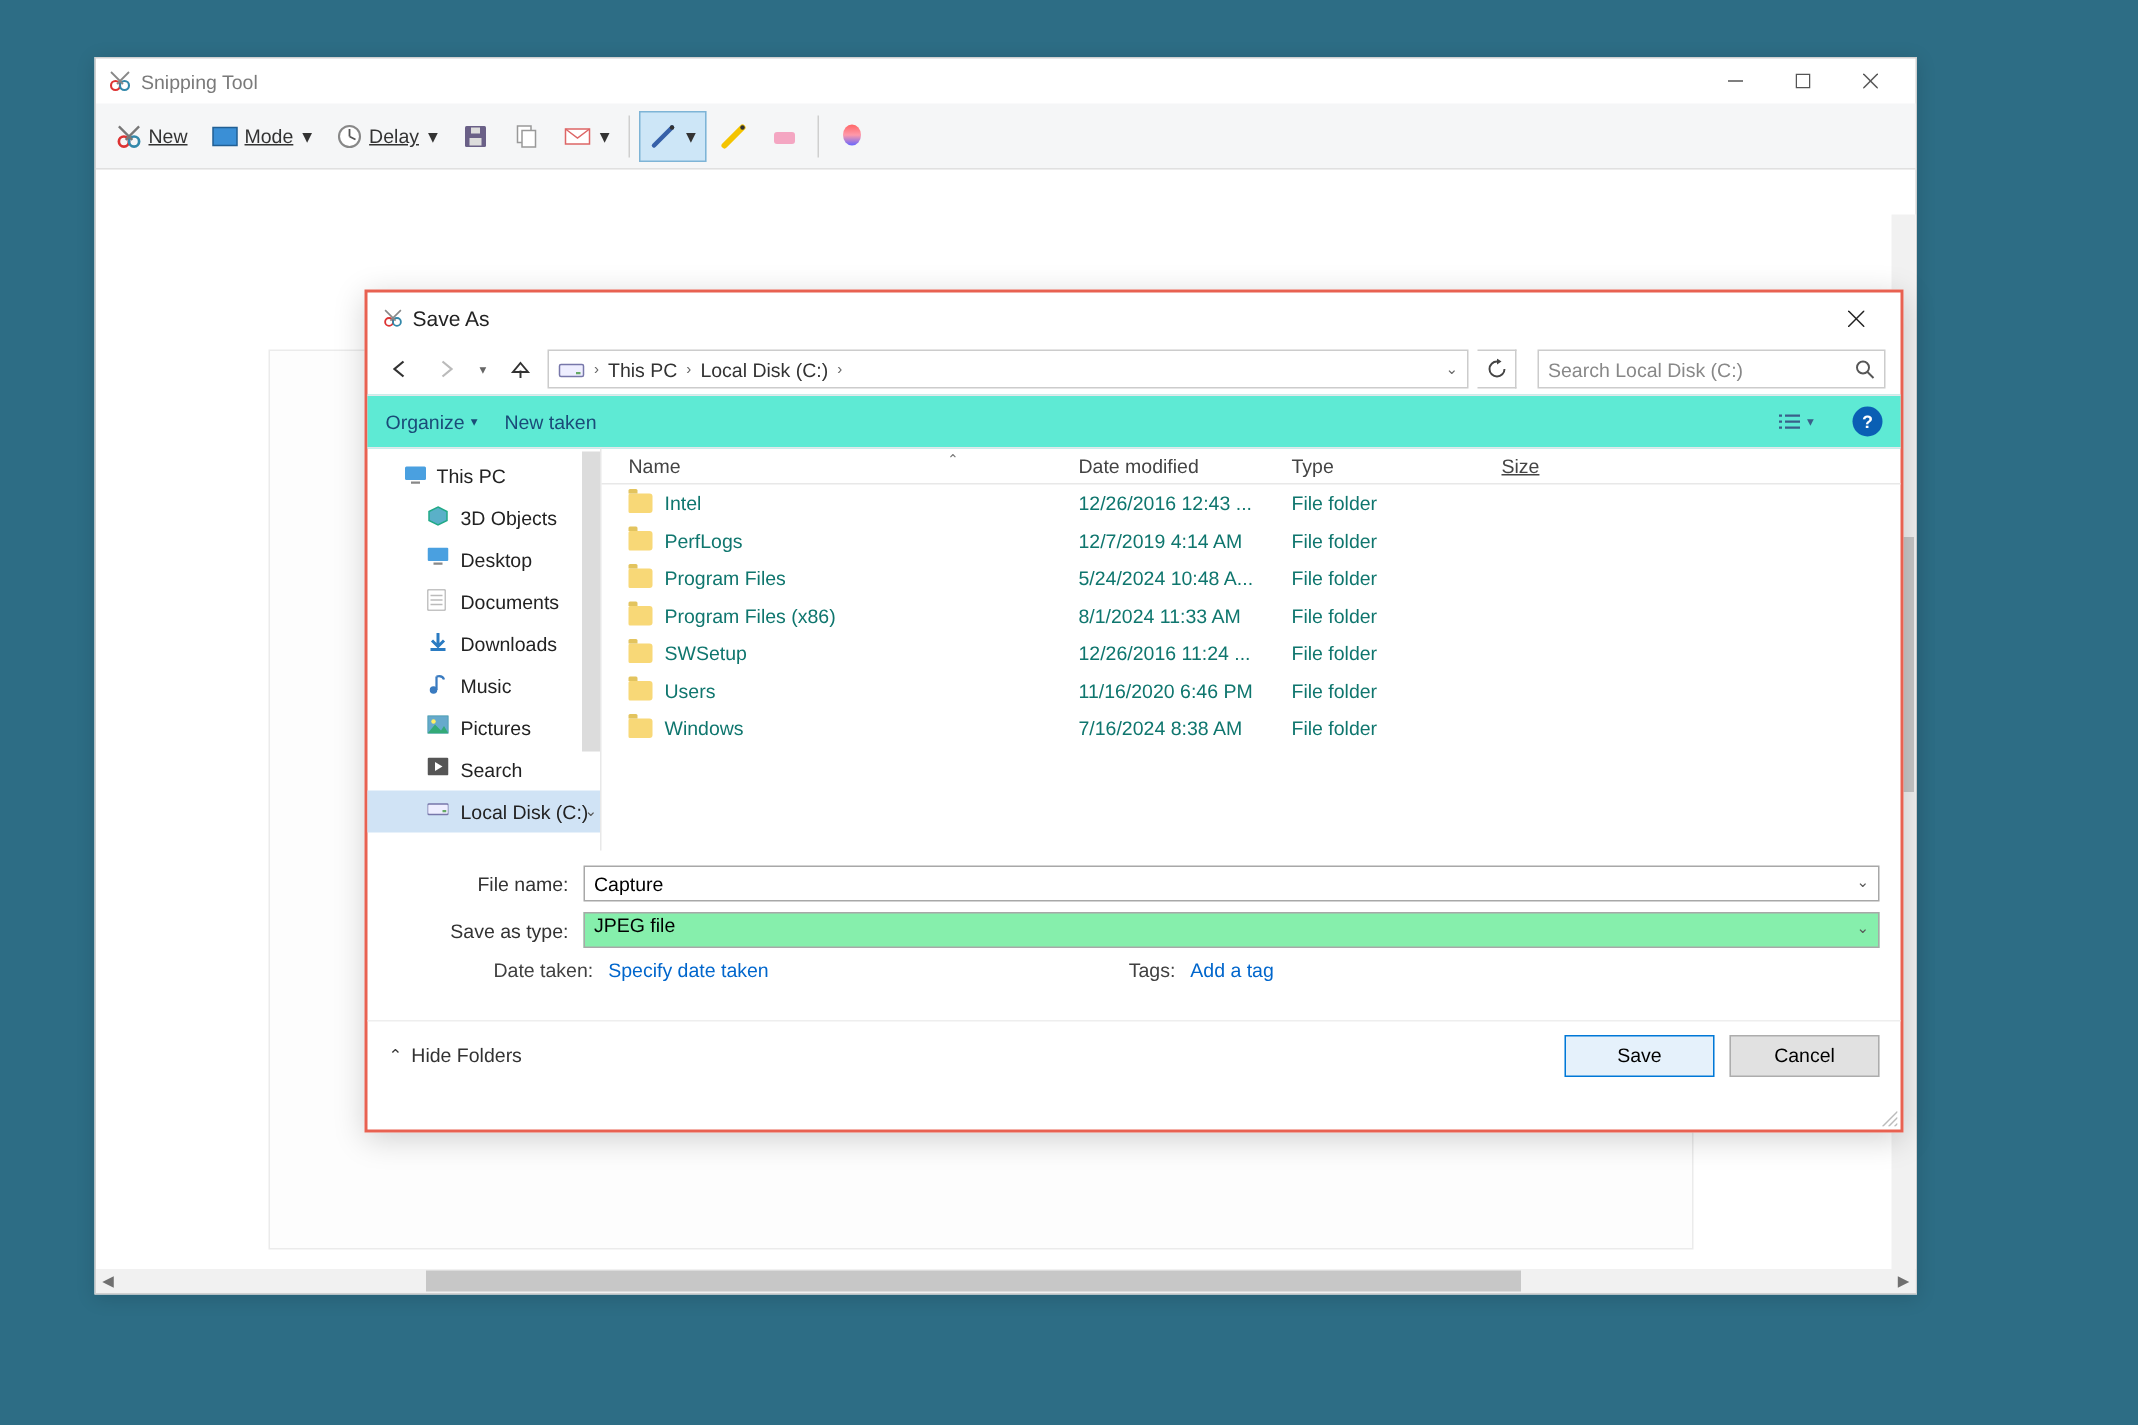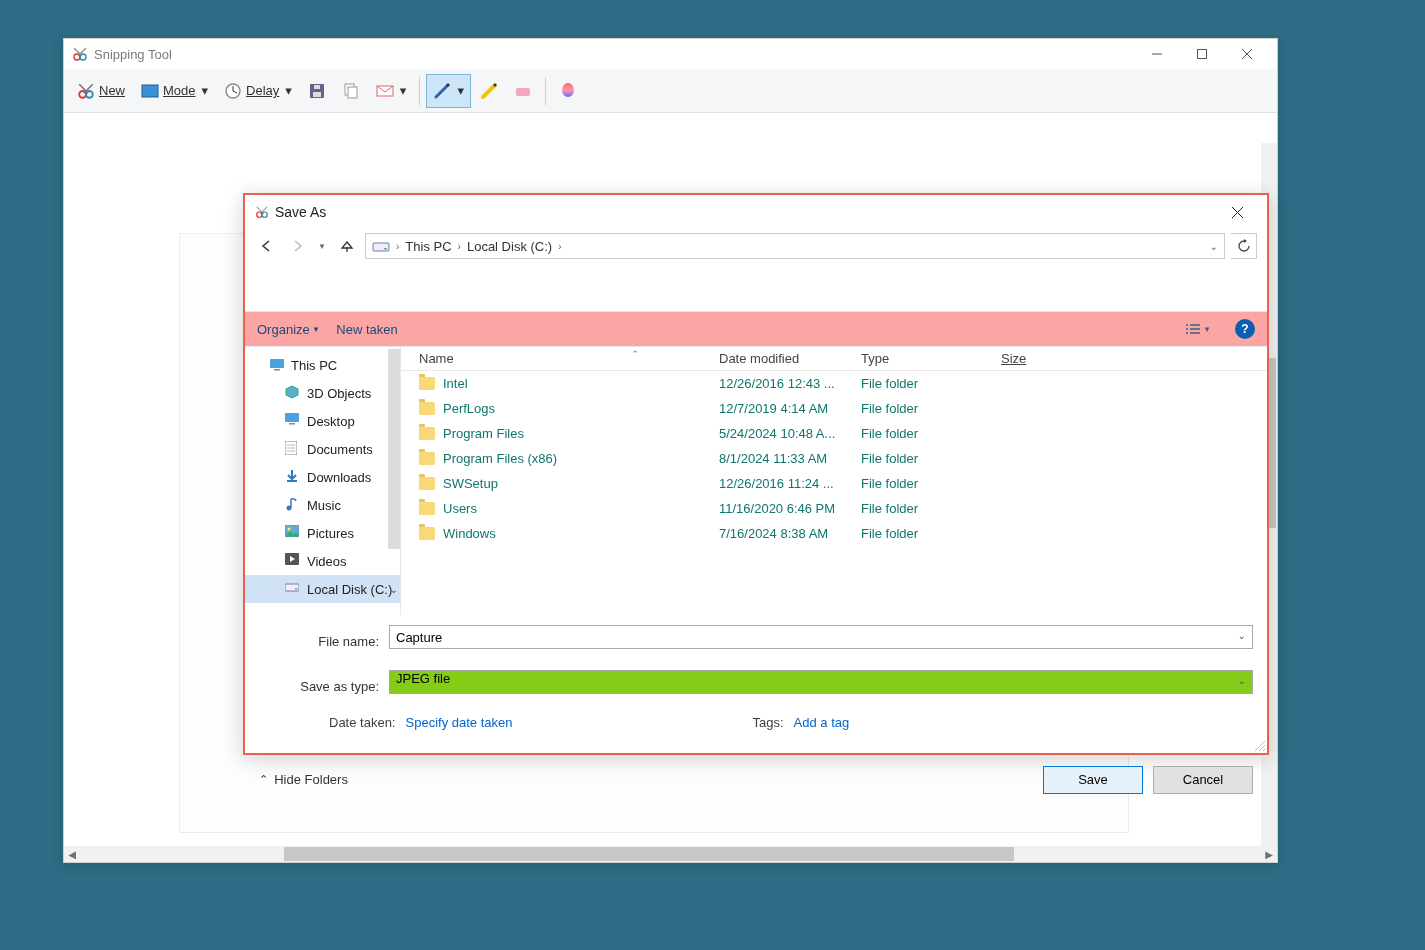--- a/index.html
+++ b/index.html
@@ -143,28 +143,27 @@
     padding: 0 6px;
     margin-left: 8px;
     color: #888;
     position: relative;
   }
   .searchbox input { border: none; outline: none; width: 100%; font-size: 13px; color: #333; }
   .searchbox input::placeholder { color: #888; }
   .searchbox .mag { position: absolute; right: 6px; color: #565656; }
   .dlg-cmdrow {
     height: 36px;
-    background: #fca5a5;
+    background: #5eead4;
     border-top: 1px solid #e4e7eb;
     border-bottom: 1px solid #e4e7eb;
     display: flex;
     align-items: center;
     padding: 0 12px;
     gap: 18px;
-    margin-top: 48px;
   }
   .cmd-link { color: #1a4b78; display: flex; align-items: center; gap: 4px; }
   .cmd-link .chev { font-size: 9px; }
   .cmd-spacer { flex: 1; }
   .view-btn { width: 40px; height: 26px; display: flex; align-items: center; justify-content: center; gap: 4px; color: #3a5f8a; }
   .help-circ { width: 20px; height: 20px; border-radius: 50%; background: #0a5fb4; color: #fff; display: flex; align-items: center; justify-content: center; font-weight: bold; font-size: 12px; }
 
   .dlg-body {
     display: flex;
     height: 268px;
@@ -217,34 +216,34 @@
     color: #0f766e;
   }
   .folder-icon { width: 16px; height: 13px; background: #f8d877; border-radius: 1px 2px 2px 1px; position: relative; margin-right: 8px; flex-shrink: 0; }
   .folder-icon::before { content: ""; position: absolute; top: -3px; left: 0; width: 6px; height: 3px; background: #e3c45e; border-radius: 1px 1px 0 0; }
 
   .dlg-bottom {
     padding: 10px 14px 4px 14px;
   }
   .field-row {
     display: flex;
-    align-items: flex-end;
-    margin-bottom: 21px;
+    align-items: center;
+    margin-bottom: 7px;
   }
   .field-label { width: 130px; text-align: right; padding-right: 10px; color: #333; font-size: 13px; }
   .field-input {
     flex: 1;
     height: 24px;
     border: 1px solid #a8a8a8;
     padding: 0 6px;
     font-size: 13px;
     background: #fff;
     position: relative;
   }
-  .field-input.combo { background: #84cc16; }
+  .field-input.combo { background: #86efac; }
   .field-input .dd { position: absolute; right: 6px; top: 4px; font-size: 10px; color: #555; }
   .field-input input { border: none; outline: none; width: calc(100% - 20px); height: 100%; font-size: 13px; background: transparent; }
   .meta-row {
     display: flex;
     align-items: center;
     gap: 10px;
     font-size: 13px;
     padding-left: 70px;
     margin-top: 6px;
   }
@@ -469,20 +468,29 @@
       <span>Local Disk (C:)</span>
       <span class="crumb-sep">›</span>
       <span class="addr-dd">⌄</span>
     </div>
     <div class="refresh-btn">
       <svg width="14" height="14">
           <path d="M12 7 A5 5 0 1 1 7 2" fill="none" stroke="#444" stroke-width="1.3"></path>
           <path d="M7 0 L10 2 L7 4 Z" fill="#444"></path>
         </svg>
     </div>
+    <div class="searchbox">
+      <input type="text" placeholder="Search Local Disk (C:)" style="">
+      <span class="mag">
+          <svg width="14" height="14">
+            <circle cx="6" cy="6" r="4" fill="none" stroke="#565656" stroke-width="1.3"></circle>
+            <line x1="9" y1="9" x2="13" y2="13" stroke="#565656" stroke-width="1.3"></line>
+          </svg>
+        </span>
+    </div>
   </div>
 
   <div class="dlg-cmdrow">
     <div class="cmd-link">
       <span>Organize</span>
       <span class="chev">▾</span>
     </div>
     <div class="cmd-link">
       <span>New taken</span>
     </div>
@@ -569,21 +577,21 @@
           </span>
         <span>Pictures</span>
       </div>
       <div class="side-item level1">
         <span class="side-icon">
             <svg width="14" height="12">
               <rect x="0" y="0" width="14" height="12" fill="#555" rx="1"></rect>
               <polygon points="5,3 10,6 5,9" fill="#fff"></polygon>
             </svg>
           </span>
-        <span>Videos</span>
+        <span>Search</span>
       </div>
       <div class="side-item level1 selected" style="position:relative;">
         <span class="side-icon">
             <svg width="14" height="12">
               <rect x="0" y="3" width="14" height="7" rx="1" fill="#eef" stroke="#77a"></rect>
               <rect x="10" y="7" width="2.5" height="1.5" fill="#6a6"></rect>
             </svg>
           </span>
         <span>Local Disk (C:)</span>
         <span class="side-arrow">⌄</span>

